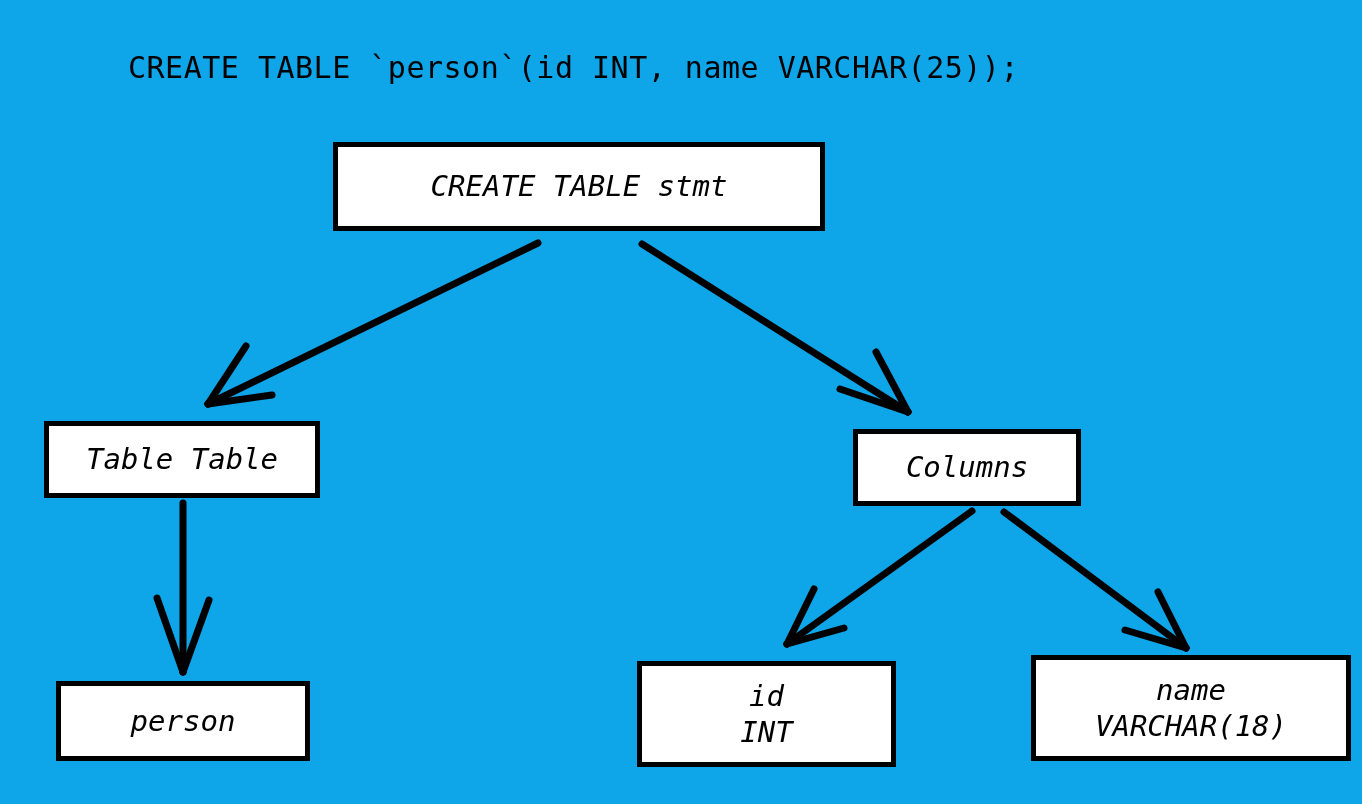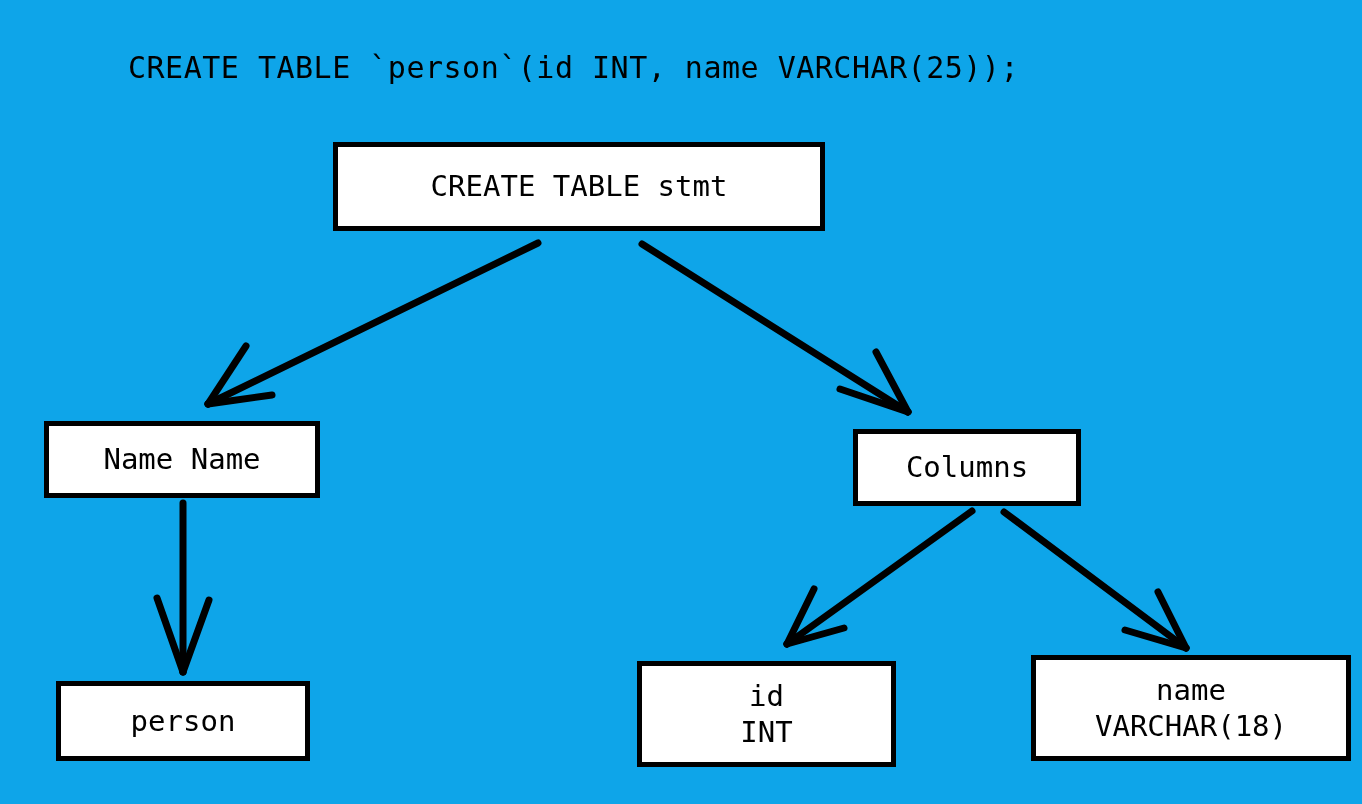--- a/index.html
+++ b/index.html
@@ -44,20 +44,21 @@
     border: 5px solid #000000;
     display: flex;
     flex-direction: column;
     align-items: center;
     justify-content: center;
     text-align: center;
     font-size: 29px;
     line-height: 1.25;
     white-space: pre;
     color: #000000;
+    font-style: italic;
   }
   .node .line2 {
     display: block;
   }
   
   #node-root      { left: 333px; top: 142px; width: 492px; height: 89px; }
   #node-tablename { left:  44px; top: 421px; width: 276px; height: 77px; }
   #node-columns   { left: 853px; top: 429px; width: 228px; height: 77px; }
   #node-person    { left:  56px; top: 681px; width: 254px; height: 80px; }
   #node-col-id    { left: 637px; top: 661px; width: 259px; height: 106px; justify-content: center; }
@@ -101,21 +102,21 @@
       <line x1="1186" y1="648" x2="1158" y2="592" stroke="#000" stroke-width="7" stroke-linecap="round"></line>
       <line x1="1186" y1="648" x2="1125" y2="630" stroke="#000" stroke-width="7" stroke-linecap="round"></line>
     </g>
   </svg>
 
   <div class="node" id="node-root">
     <span>CREATE TABLE stmt</span>
   </div>
 
   <div class="node" id="node-tablename">
-    <span>Name Name</span>
+    <span>Table Table</span>
   </div>
 
   <div class="node" id="node-columns">
     <span>Columns</span>
   </div>
 
   <div class="node" id="node-person">
     <span>person</span>
   </div>
 

